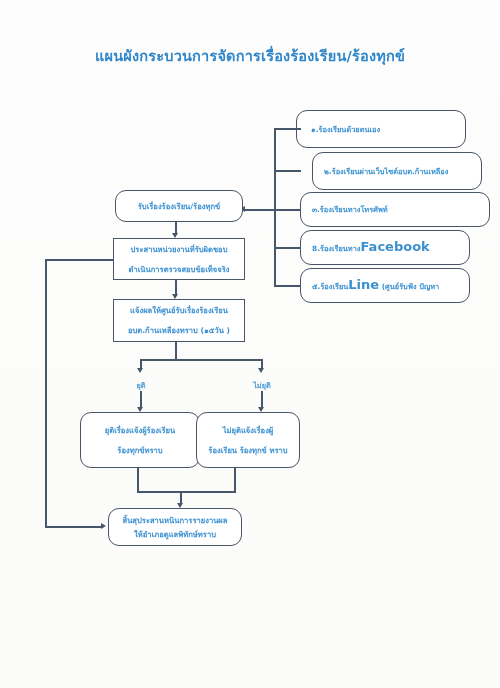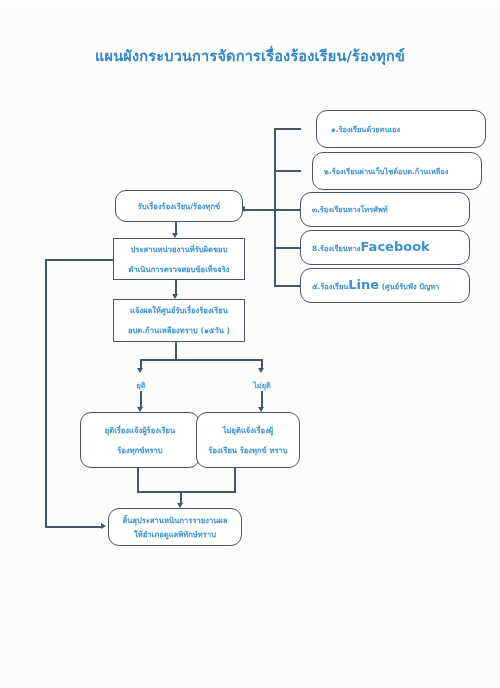--- a/index.html
+++ b/index.html
@@ -107,29 +107,29 @@
   .fb { font-size: 13px; font-weight: bold; }
 </style>
 </head>
 <body>
 
 <div id="page">
   <div id="paper-bg"></div>
 
   <div id="title">แผนผังกระบวนการจัดการเรื่องร้องเรียน/ร้องทุกข์</div>
 
-  <div class="node rounded chan" style="left:316px; top:110px; width:170px; height:38px;padding-left:14px;">
+  <div class="node rounded chan" style="left:296px; top:110px; width:170px; height:38px;padding-left:14px;">
     <span class="ln">๑.ร้องเรียนด้วยตนเอง</span>
   </div>
 
   <div class="node rounded chan" style="left:300px; top:152px; width:170px; height:38px;margin-left:12px;">
     <span class="ln">๒.ร้องเรียนผ่านเว็บไซต์อบต.ก้านเหลือง</span>
   </div>
 
-  <div class="node rounded chan" style="left:300px; top:192px; width:170px; height:35px;">
+  <div class="node rounded chan" style="left:300px; top:192px; width:190px; height:35px;">
     <span class="ln">๓.ร้องเรียนทางโทรศัพท์</span>
   </div>
 
   <div class="node rounded chan" style="left:300px; top:230px; width:170px; height:35px;">
     <span class="ln">
       <span>8.ร้องเรียนทาง</span><span class="fb">Facebook</span>
     </span>
   </div>
 
   <div class="node rounded chan" style="left:300px; top:268px; width:170px; height:35px;">

